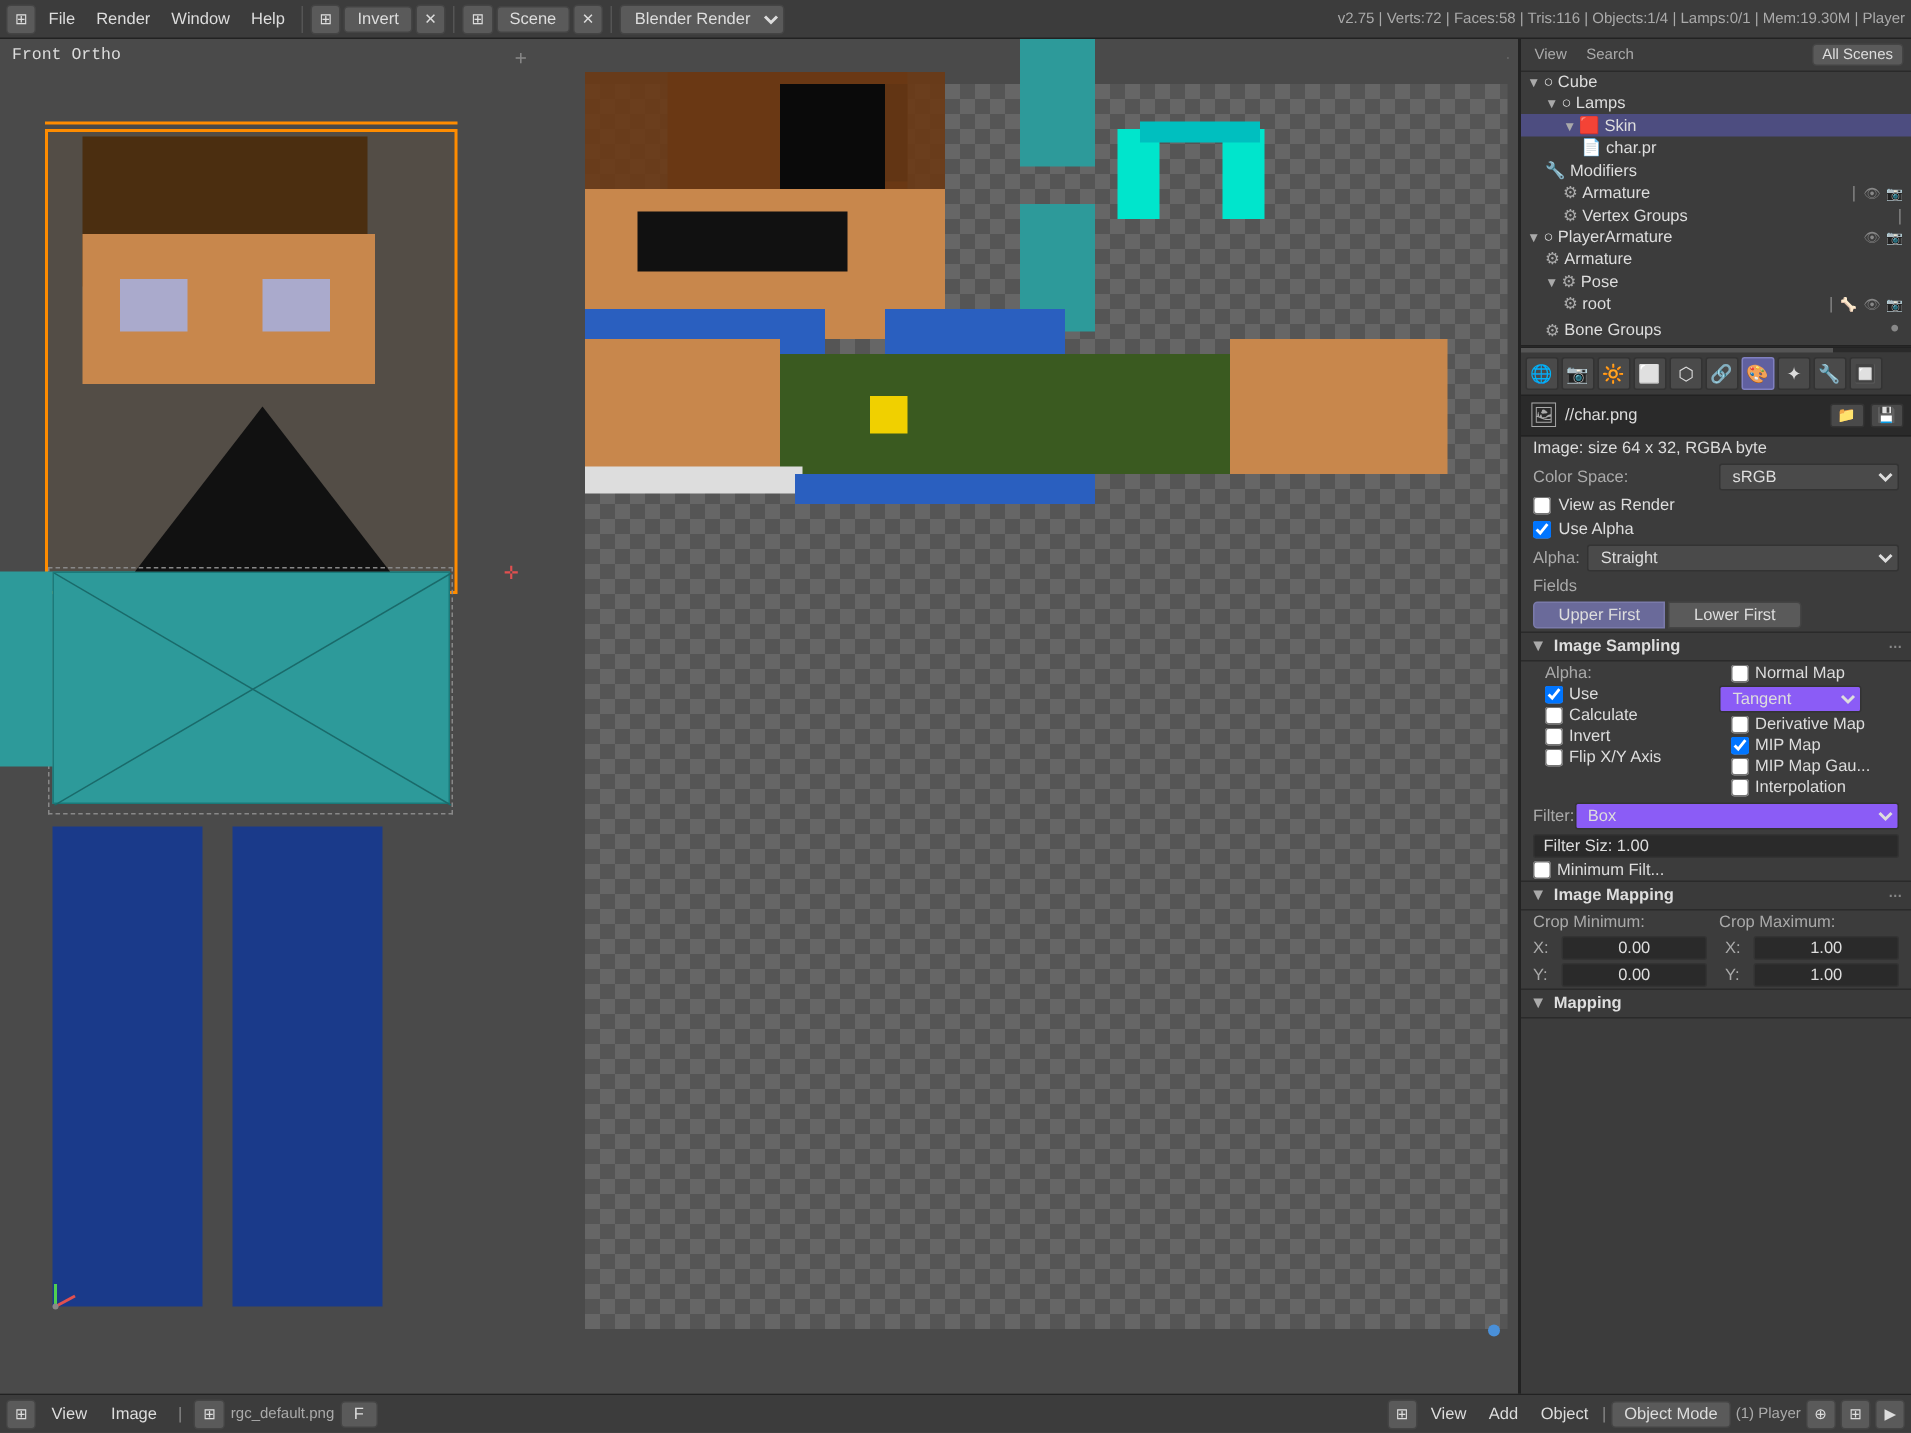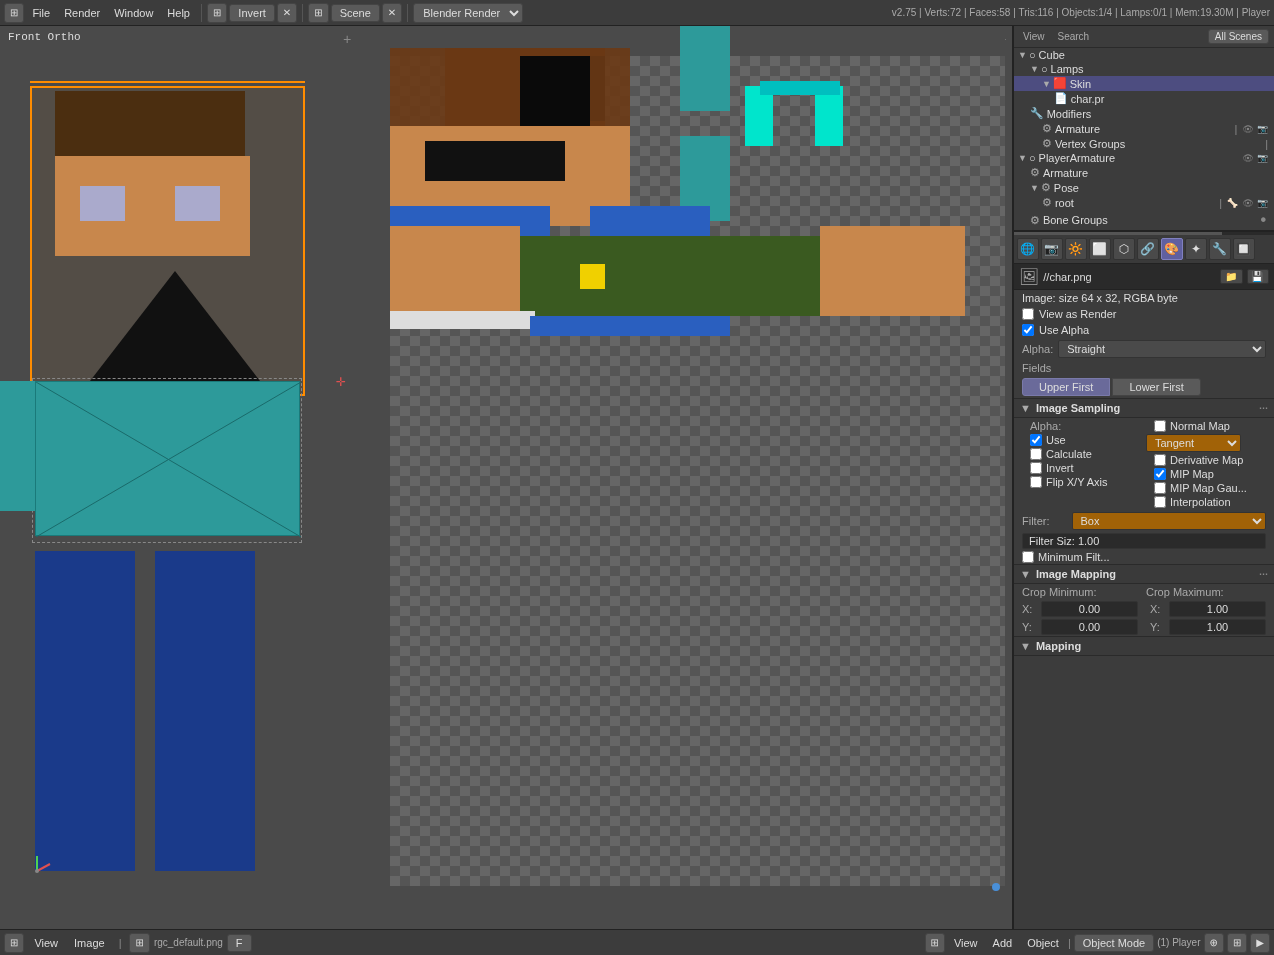--- a/index.html
+++ b/index.html
@@ -327,21 +327,21 @@
 
     .prop-row {
       display: flex;
       align-items: center;
       padding: 2px 8px;
       gap: 4px;
       font-size: 11px;
     }
     .prop-label { color: #aaa; flex: 0 0 90px; }
     .prop-select {
-      background: #a16207;
+      background: #8b5cf6;
       border: 1px solid #333;
       color: #ddd;
       font-size: 11px;
       padding: 1px 4px;
       border-radius: 2px;
       flex: 1;
     }
 
     .sampling-check-row {
       display: flex;
@@ -357,21 +357,21 @@
       padding: 1px 8px;
       gap: 4px;
     }
     .col-left { flex: 1; }
     .col-right { flex: 1; display: flex; flex-direction: column; }
 
     .filter-row {
       display: flex;
       align-items: center;
       padding: 2px 8px;
-      gap: 22px;
+      gap: 0;
       font-size: 11px;
     }
     .filter-label { color: #aaa; }
 
     .number-input {
       background: #2a2a2a;
       border: 1px solid #333;
       color: #ddd;
       font-size: 11px;
       padding: 1px 5px;
@@ -659,20 +659,27 @@
       <span style="color:#aaa; font-size:16px;">🖼</span>
       <input class="image-path-input" type="text" value="//char.png" style="">
       <button class="image-path-btn">📁</button>
       <button class="image-path-btn">💾</button>
     </div>
 
     <div class="info-row">
       <span class="info-value">Image: size 64 x 32, RGBA byte</span>
     </div>
 
+    <div class="color-space-row">
+      <span class="cs-label">Color Space:</span>
+      <select class="cs-select">
+        <option>sRGB</option>
+        <option>Linear</option>
+      </select>
+    </div>
 
     <div class="checkbox-row">
       <input type="checkbox" style="">
       <span>View as Render</span>
     </div>
 
     <div class="checkbox-row">
       <input type="checkbox" checked="" style="">
       <span>Use Alpha</span>
     </div>

